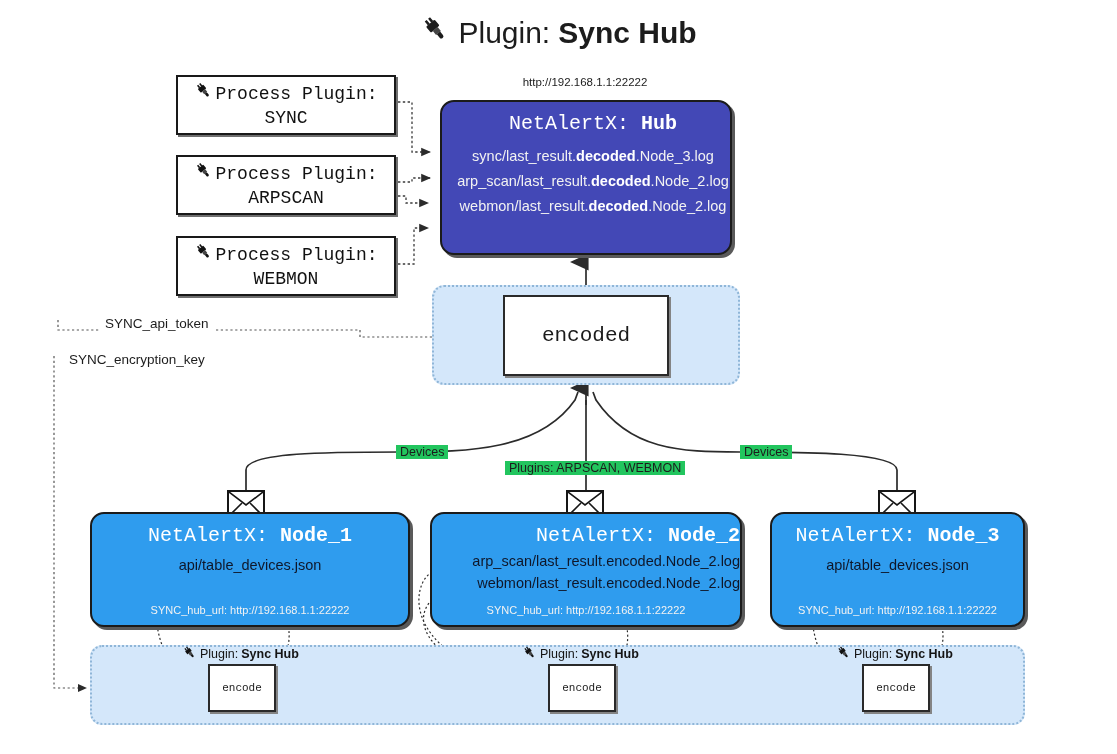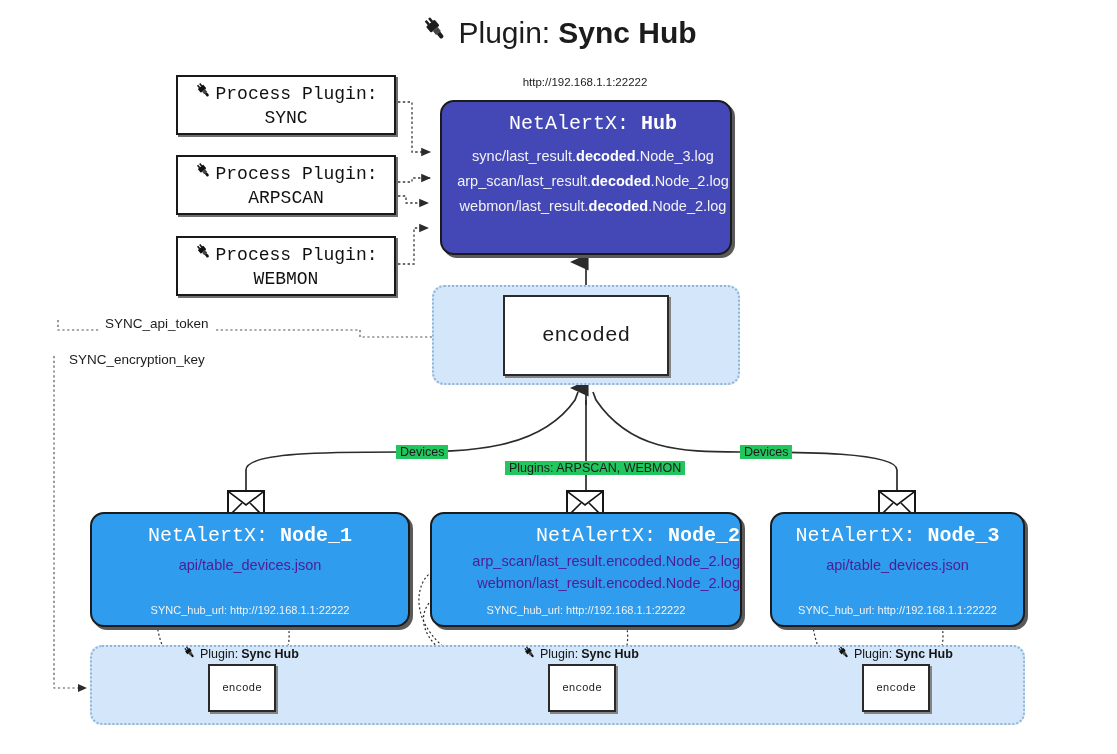--- a/index.html
+++ b/index.html
@@ -53,21 +53,21 @@
   #lblDev1{left:396px;top:445px;}
   #lblDev2{left:740px;top:445px;}
   #lblPlug{left:505px;top:461px;}
 
   
   .node{height:115px;background:#2f9cee;border:2px solid #1b1b1b;border-radius:14px;
         box-shadow:3px 3px 0 #5a5a5a;display:flex;flex-direction:column;align-items:center;}
   .node .ntitle{font-family:"Liberation Mono","DejaVu Sans Mono",monospace;
                 font-size:20px;color:#fff;margin-top:10px;}
   .node .ntitle b{font-weight:bold;}
-  .node .nrow{font-size:14.5px;color:#4c1d95;margin-top:10px;white-space:nowrap;}
+  .node .nrow{font-size:14.5px;color:#0f172a;margin-top:10px;white-space:nowrap;}
   .node .nrow.tight{margin-top:6px;}
   .node .nurl{font-size:11px;color:#f2f2f2;position:absolute;bottom:9px;left:0;right:0;text-align:center;}
   #node1{left:90px;top:512px;width:320px;}
   #node2{left:430px;top:512px;width:312px;align-items:flex-end;}
   #node3{left:770px;top:512px;width:255px;}
 
   
   .env{width:38px;height:28px;background:#fff;border:2px solid #161616;}
   #env1{left:227px;top:490px;}
   #env2{left:566px;top:490px;}

